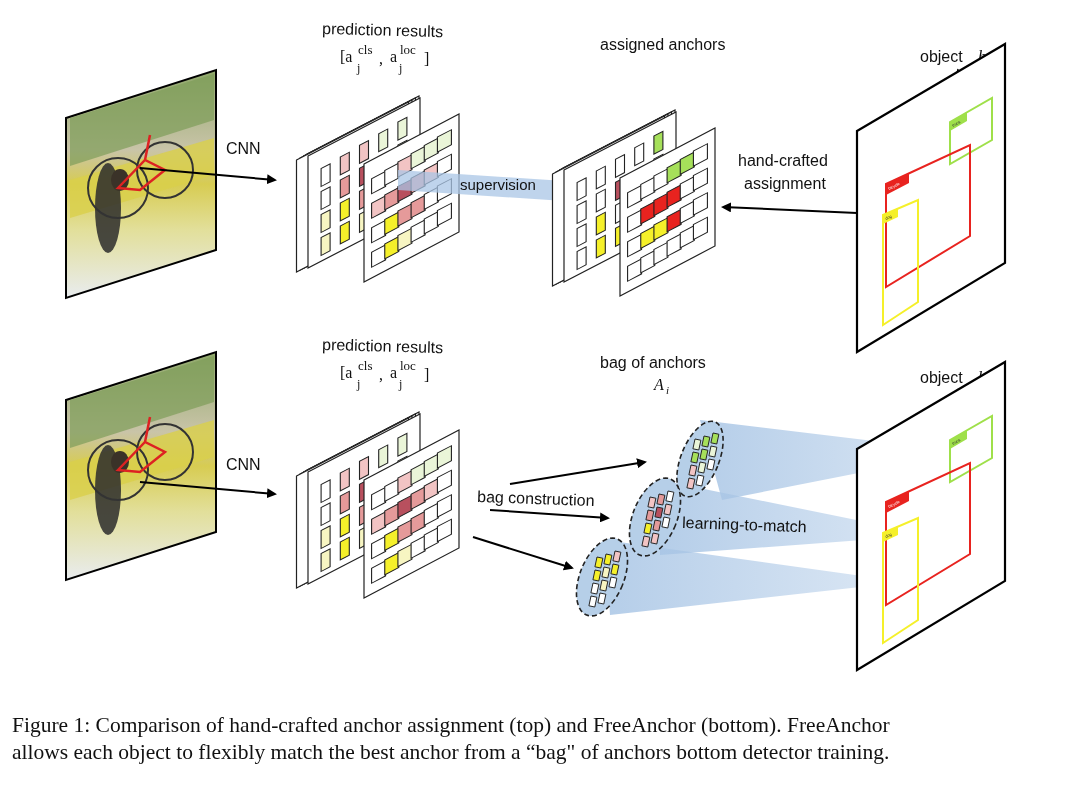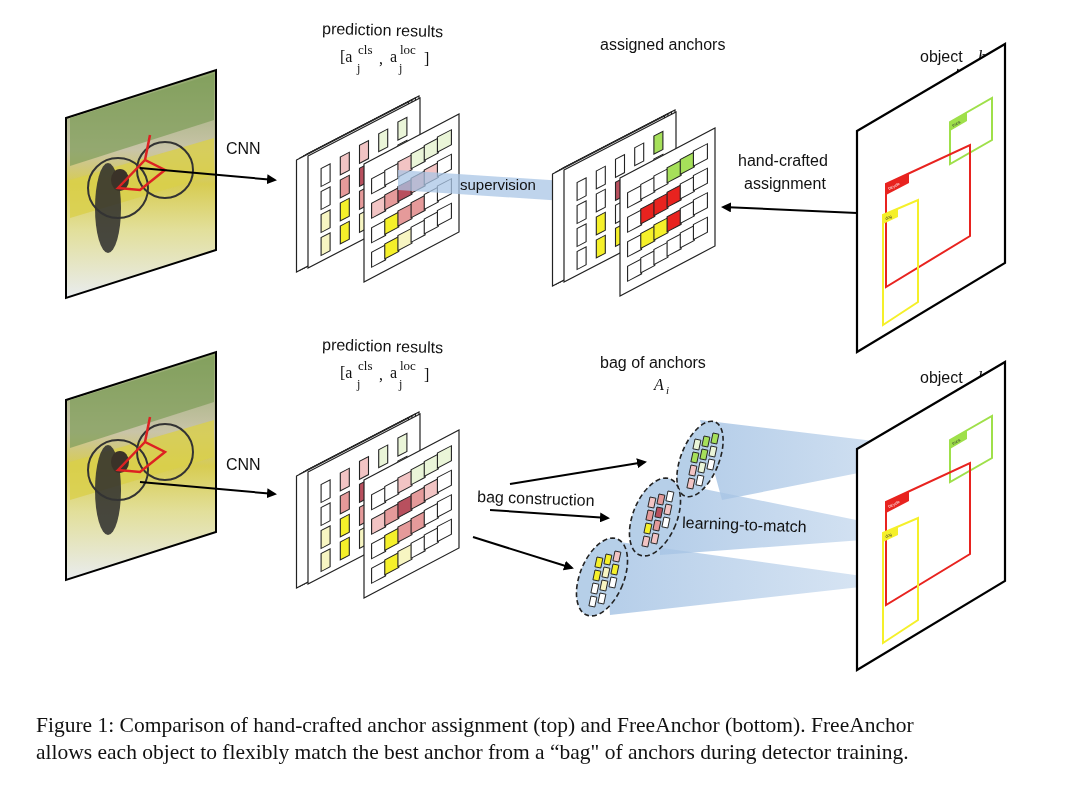--- a/index.html
+++ b/index.html
@@ -6,21 +6,21 @@
   body { width:1082px; height:792px; position:relative; overflow:hidden; }
   #stage { position:absolute; left:0; top:0; width:1082px; height:792px; }
   .sans { font-family:"Liberation Sans", "DejaVu Sans", sans-serif; }
   .serif { font-family:"Liberation Serif", "DejaVu Serif", serif; }
   .caption {
     position:absolute; left:12px; top:712px; width:1062px;
     font-family:"Liberation Serif", "DejaVu Serif", serif;
     font-size:21.5px; line-height:27px; color:#111;
     white-space:nowrap;
   }
-  .caption div { white-space:nowrap;margin-left:24px; }
+  .caption div { white-space:nowrap; }
 </style>
 </head>
 <body>
 
 <div id="stage">
 <svg id="diagram" width="1082" height="700" viewBox="0 0 1082 700" xmlns="http://www.w3.org/2000/svg">
   <defs>
     <marker id="arrowhead" markerWidth="10" markerHeight="10" refX="8" refY="5" orient="auto" markerUnits="userSpaceOnUse">
       <path d="M0,0 L10,5 L0,10 Z" fill="#000"></path>
     </marker>
@@ -395,14 +395,14 @@
           <polygon points="883,533 918,518 918,620 883,643" fill="none" stroke="#f5f02a" stroke-width="2"></polygon>
           <polygon points="883,533 898,526 898,535 883,542" fill="#f5f02a"></polygon>
           <text x="886" y="538" font-size="4" class="sans" fill="#333" transform="rotate(-24 886 538)">dog</text>
         </g>
   </g>
 </svg>
 </div>
 
 <div class="caption">
   <div>Figure 1: Comparison of hand-crafted anchor assignment (top) and FreeAnchor (bottom). FreeAnchor</div>
-  <div>allows each object to flexibly match the best anchor from a “bag" of anchors during detector training.</div>
+  <div>allows each object to flexibly match the best anchor from a “bag" of anchors bottom detector training.</div>
 </div>
 
 </body></html>

